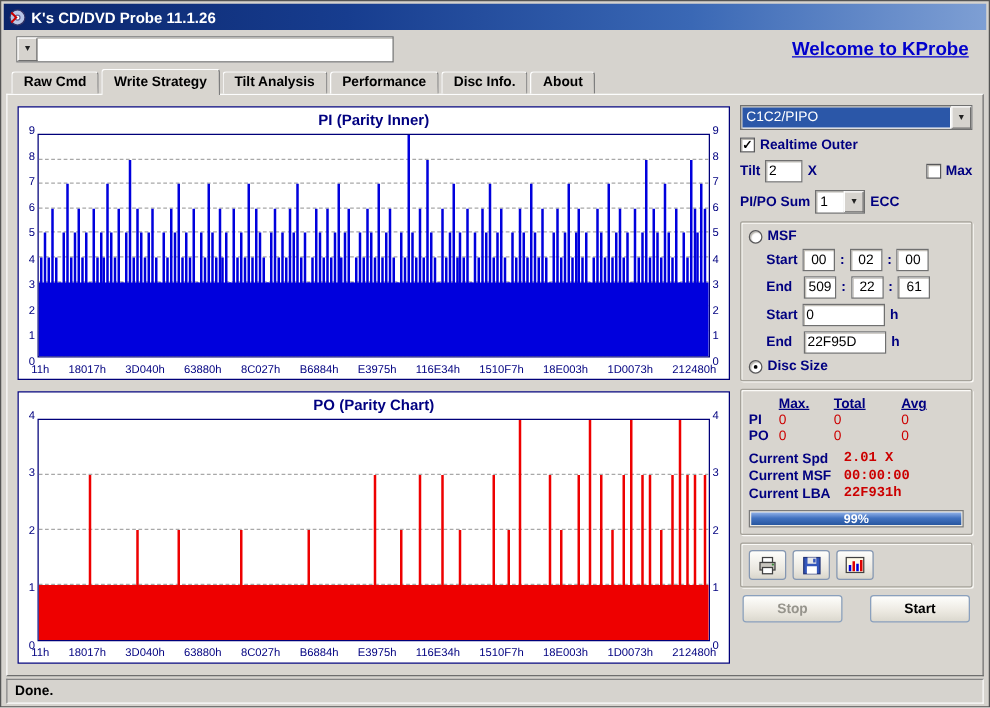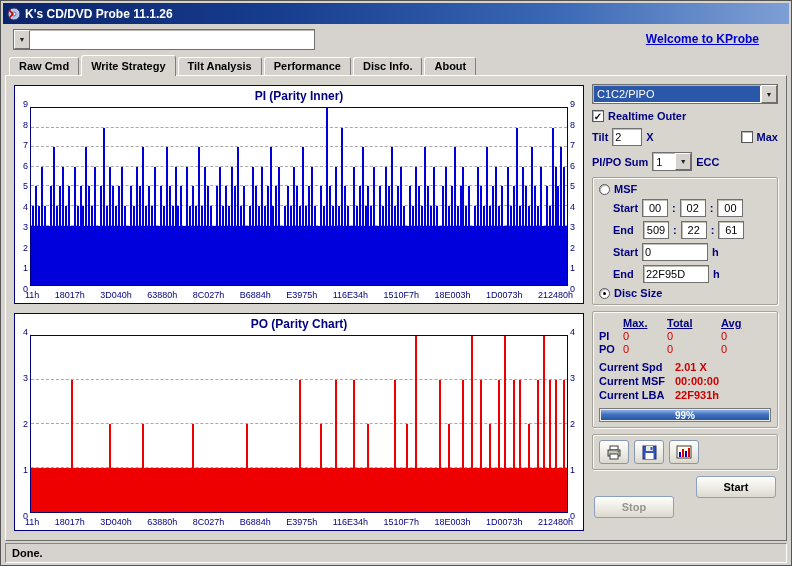--- a/index.html
+++ b/index.html
@@ -14,21 +14,21 @@
 
   
   .toolbar { height:30px; flex:0 0 30px; display:flex; align-items:center; padding:0 10px; }
   .combo { display:flex; align-items:stretch; background:#fff; border:1px solid #707070;
            box-shadow:inset 1px 1px 0 #b9b6af; height:21px; }
   .combo-text { flex:1; display:flex; align-items:center; padding:0 3px; white-space:nowrap; overflow:hidden;
                 font-family:"DejaVu Sans Mono", monospace; font-size:11px; }
   .combo-btn { width:16px; display:flex; align-items:center; justify-content:center; font-size:7px; color:#222;
                background:#d6d3ce; border:1px solid; border-color:#fdfdfd #6e6e6e #6e6e6e #fdfdfd; }
   .drive-combo { width:302px; }
-  .welcome-link { margin-left:auto; margin-right:20px; color:#0000cc; font-weight:bold; font-size:12px;
+  .welcome-link { margin-left:auto; margin-right:4px; color:#0000cc; font-weight:bold; font-size:15px;
                   text-decoration:underline; cursor:pointer; }
 
   
   .tabstrip { flex:0 0 21px; display:flex; align-items:flex-end; padding:0 6px; position:relative; z-index:2; }
   .tab { height:18px; padding:2px 9px 0; margin-right:2px; font-weight:bold; font-size:11px; background:#d6d3ce;
          border:1px solid #7e7e7e; border-bottom:none; border-top-color:#fdfdfd; border-left-color:#fdfdfd;
          border-radius:3px 3px 0 0; cursor:default; }
   .tab.active { height:21px; background:#d8d5cf; margin-bottom:-1px; padding-top:4px; }
 
   
@@ -72,37 +72,37 @@
   .w26 { width:26px; text-align:center; }
   .w66 { width:66px; }
   .w30 { width:30px; }
   .indent { padding-left:14px; }
   .groupbox { border:1px solid #a5a29a; box-shadow:inset 1px 1px 0 #fbfaf7, 1px 1px 0 #fbfaf7; border-radius:2px;
               padding:5px 6px; display:flex; flex-direction:column; gap:4px; }
 
   .stats-table { display:grid; grid-template-columns:24px 44px 54px 1fr; row-gap:1px; align-items:center; }
   .stat-h { color:#000080; font-weight:bold; text-decoration:underline; }
   .current-readouts { display:grid; grid-template-columns:76px 1fr; row-gap:2px; margin-top:2px; }
-  .cur-val { color:#cc0000; font-weight:bold; }
+  .cur-val { color:#cc0000; font-weight:bold;font-family:Liberation Mono, monospace; }
 
   .progress { height:14px; border:1px solid #7a7a7a; position:relative; background:#eceae4; margin-top:3px; }
   .progress .fill { position:absolute; left:1px; top:1px; bottom:1px;
                     background:linear-gradient(180deg,#8fb0e8 0%,#4272c0 45%,#27569f 100%); }
   .progress .ptext { position:absolute; inset:0; display:flex; align-items:center; justify-content:center;
                      color:#fff; font-size:10px; font-weight:bold; }
 
   .tools-row { flex-direction:row; display:flex; gap:5px; }
   .tool-btn { width:30px; height:24px; display:flex; align-items:center; justify-content:center;
               border:1px solid #8597b2; border-radius:3px;
               background:linear-gradient(180deg,#fefefc,#e9e6de 70%,#d9d6cc); cursor:pointer; }
   .actions { display:flex; justify-content:space-between; padding:0 2px; }
   .xp-btn { width:80px; height:22px; border:1px solid #8aa0bd; border-radius:3px;
             background:linear-gradient(180deg,#fefefc,#ece9e1 60%,#dbd8ce);
             font-family:"Liberation Sans",sans-serif; font-size:11px; font-weight:bold; cursor:pointer; }
-  .xp-btn.disabled { color:#96948c;margin-top:20px; }
+  .xp-btn.disabled { color:#96948c; }
 
   
   .statusbar { flex:0 0 20px; margin:2px 2px 0; border:1px solid; border-color:#858585 #fdfdfd #fdfdfd #858585;
                display:flex; align-items:center; padding:0 6px; font-weight:bold; font-size:11px; background:#d6d3ce; }
 </style>
 </head>
 <body>
 
 <div class="window">
 

